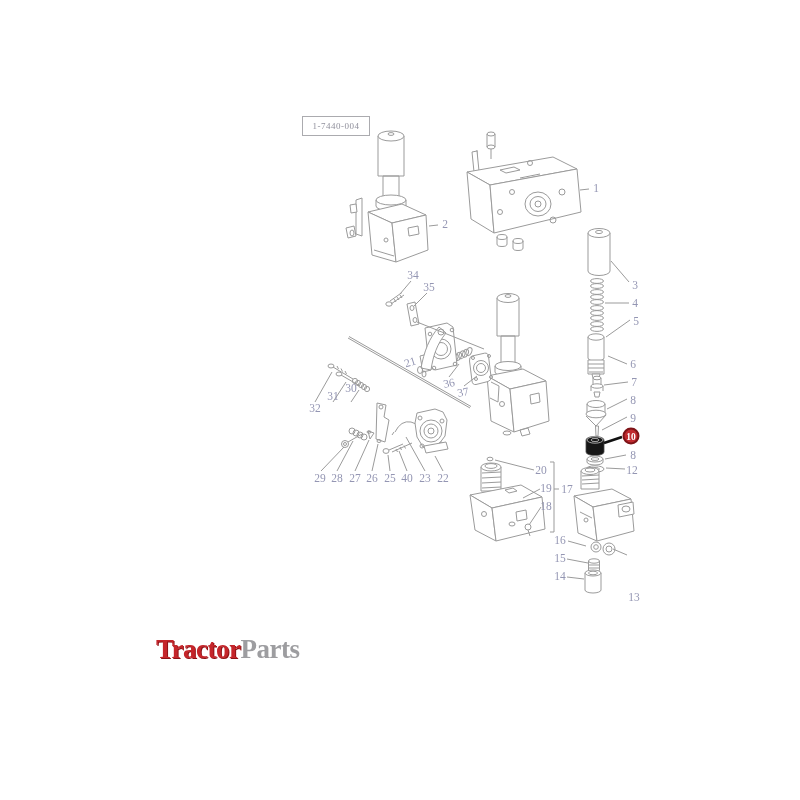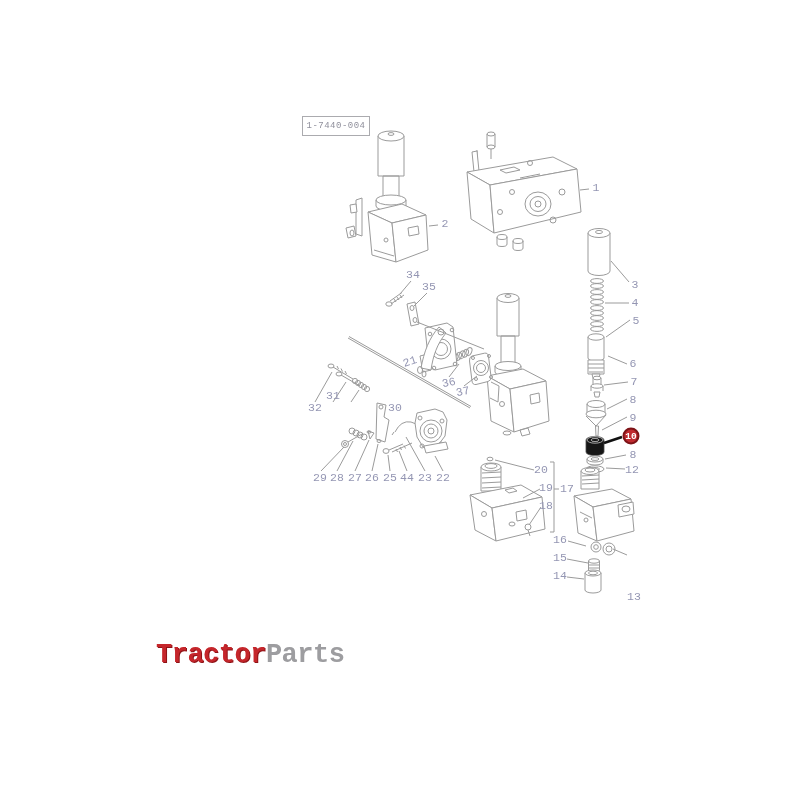--- a/index.html
+++ b/index.html
@@ -5,21 +5,21 @@
   :root{
     --line:#9b9b9b;
     --callout:#9496b3;
     --badge-bg:#bf2a2f;
     --badge-border:#7d1317;
     --badge-text:#ffffff;
     --part-black:#161616;
   }
   html,body{margin:0;padding:0;background:#ffffff;}
   #stage{position:relative;width:800px;height:800px;background:#ffffff;overflow:hidden;
-         font-family:Liberation Mono, monospace;}
+         font-family:Liberation Serif, serif;}
   #art{position:absolute;left:0;top:0;}
   .ln{stroke:var(--line);stroke-width:1;fill:none;}
   .fw{stroke:var(--line);stroke-width:1;fill:#ffffff;}
   .blk{fill:var(--part-black);stroke:#4a4a4a;stroke-width:0.8;}
   .blk-d{stroke:#c9c9c9;fill:none;stroke-width:0.8;}
   .thick{stroke:#111111;stroke-width:2.6;fill:none;}
   .callout{position:absolute;font-size:11.5px;line-height:12px;color:var(--callout);
            white-space:nowrap;}
   .badge{width:17px;height:17px;border-radius:50%;background:var(--badge-bg);
          border:2px solid var(--badge-border);color:var(--badge-text);
@@ -27,21 +27,21 @@
          justify-content:center;box-sizing:border-box;}
   .ref-label{position:absolute;left:302px;top:116px;width:66px;height:18px;
              border:1px solid #ababaf;color:#90909c;font-size:9px;
              display:flex;align-items:center;justify-content:center;
              letter-spacing:0.5px;}
   .logo{position:absolute;left:156px;top:626px;line-height:1;}
   .logo-line1{font-size:25px;font-weight:bold;letter-spacing:0px;color:#fdfdfd;
               text-shadow:-1px -1px 0 #7c7c7c,1px -1px 0 #7c7c7c,-1px 1px 0 #7c7c7c,
                           1px 1px 0 #7c7c7c,0 -1px 0 #7c7c7c,0 1px 0 #7c7c7c,
                           -1px 0 0 #7c7c7c,1px 0 0 #7c7c7c;}
-  .logo-line2{font-size:27px;font-weight:bold;margin-top:16px;letter-spacing:-0.5px;}
+  .logo-line2{font-size:27px;font-weight:bold;margin-top:10px;letter-spacing:-0.5px;}
   .logo-red{text-shadow:1px 1px 0 #8e1216;}
 </style>
 </head>
 <body>
 
 <div id="stage">
 
   <svg id="art" width="800" height="800" viewBox="0 0 800 800">
 
     <g>
@@ -324,27 +324,27 @@
       <div class="callout" style="left: 560px; top: 576px; position: absolute; transform: translate(-50%, -50%);">14</div>
       <div class="callout" style="left: 560px; top: 558px; position: absolute; transform: translate(-50%, -50%);">15</div>
       <div class="callout" style="left: 560px; top: 540px; position: absolute; transform: translate(-50%, -50%);">16</div>
       <div class="callout" style="left: 567px; top: 489px; position: absolute; transform: translate(-50%, -50%);">17</div>
       <div class="callout" style="left: 546px; top: 506px; position: absolute; transform: translate(-50%, -50%);">18</div>
       <div class="callout" style="left: 546px; top: 488px; position: absolute; transform: translate(-50%, -50%);">19</div>
       <div class="callout" style="left: 541px; top: 470px; position: absolute; transform: translate(-50%, -50%);">20</div>
       <div class="callout" style="left: 410px; top: 362px; position: absolute; transform: translate(-50%, -50%) rotate(-18deg);">21</div>
       <div class="callout" style="left: 443px; top: 478px; position: absolute; transform: translate(-50%, -50%);">22</div>
       <div class="callout" style="left: 425px; top: 478px; position: absolute; transform: translate(-50%, -50%);">23</div>
-      <div class="callout" style="left: 407px; top: 478px; position: absolute; transform: translate(-50%, -50%);">44</div>
+      <div class="callout" style="left: 407px; top: 478px; position: absolute; transform: translate(-50%, -50%);">40</div>
       <div class="callout" style="left: 390px; top: 478px; position: absolute; transform: translate(-50%, -50%);">25</div>
       <div class="callout" style="left: 372px; top: 478px; position: absolute; transform: translate(-50%, -50%);">26</div>
       <div class="callout" style="left: 355px; top: 478px; position: absolute; transform: translate(-50%, -50%);">27</div>
       <div class="callout" style="left: 337px; top: 478px; position: absolute; transform: translate(-50%, -50%);">28</div>
       <div class="callout" style="left: 320px; top: 478px; position: absolute; transform: translate(-50%, -50%);">29</div>
-      <div class="callout" style="left: 351px; top: 408px; position: absolute; transform: translate(-50%, -50%); margin-left: 44px;">30</div>
+      <div class="callout" style="left: 351px; top: 388px; position: absolute; transform: translate(-50%, -50%);">30</div>
       <div class="callout" style="left: 333px; top: 396px; position: absolute; transform: translate(-50%, -50%);">31</div>
       <div class="callout" style="left: 315px; top: 408px; position: absolute; transform: translate(-50%, -50%);">32</div>
       <div class="callout" style="left: 413px; top: 275px; position: absolute; transform: translate(-50%, -50%);">34</div>
       <div class="callout" style="left: 429px; top: 287px; position: absolute; transform: translate(-50%, -50%);">35</div>
       <div class="callout" style="left: 449px; top: 383px; position: absolute; transform: translate(-50%, -50%) rotate(-12deg);">36</div>
       <div class="callout" style="left: 463px; top: 392px; position: absolute; transform: translate(-50%, -50%) rotate(-12deg);">37</div>
     </div>
 
   <div class="logo">
     <div class="logo-line2"><span class="logo-red" style="color: rgb(197, 38, 43);">Tractor</span><span style="color: rgb(157, 157, 160);">Parts</span></div>

